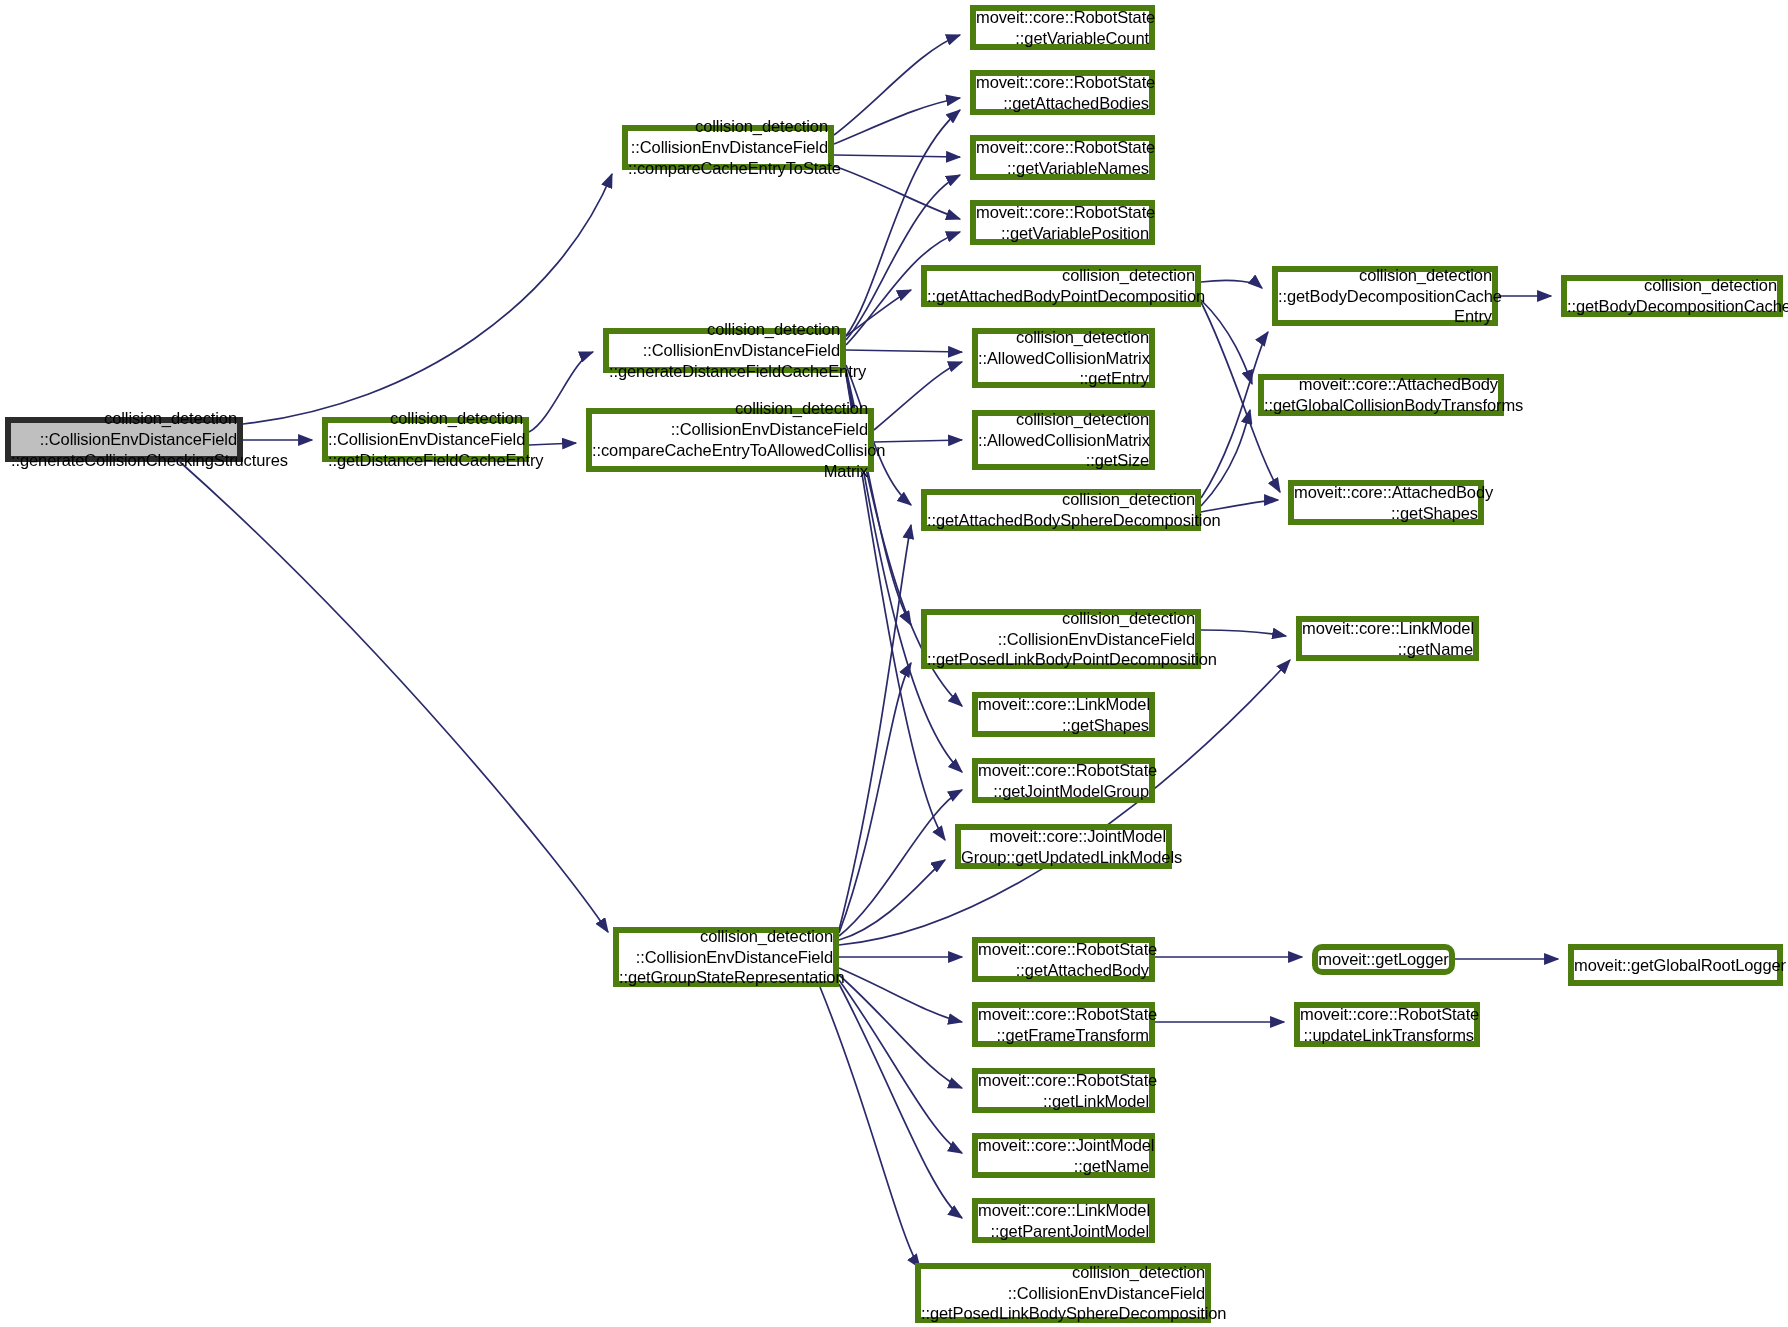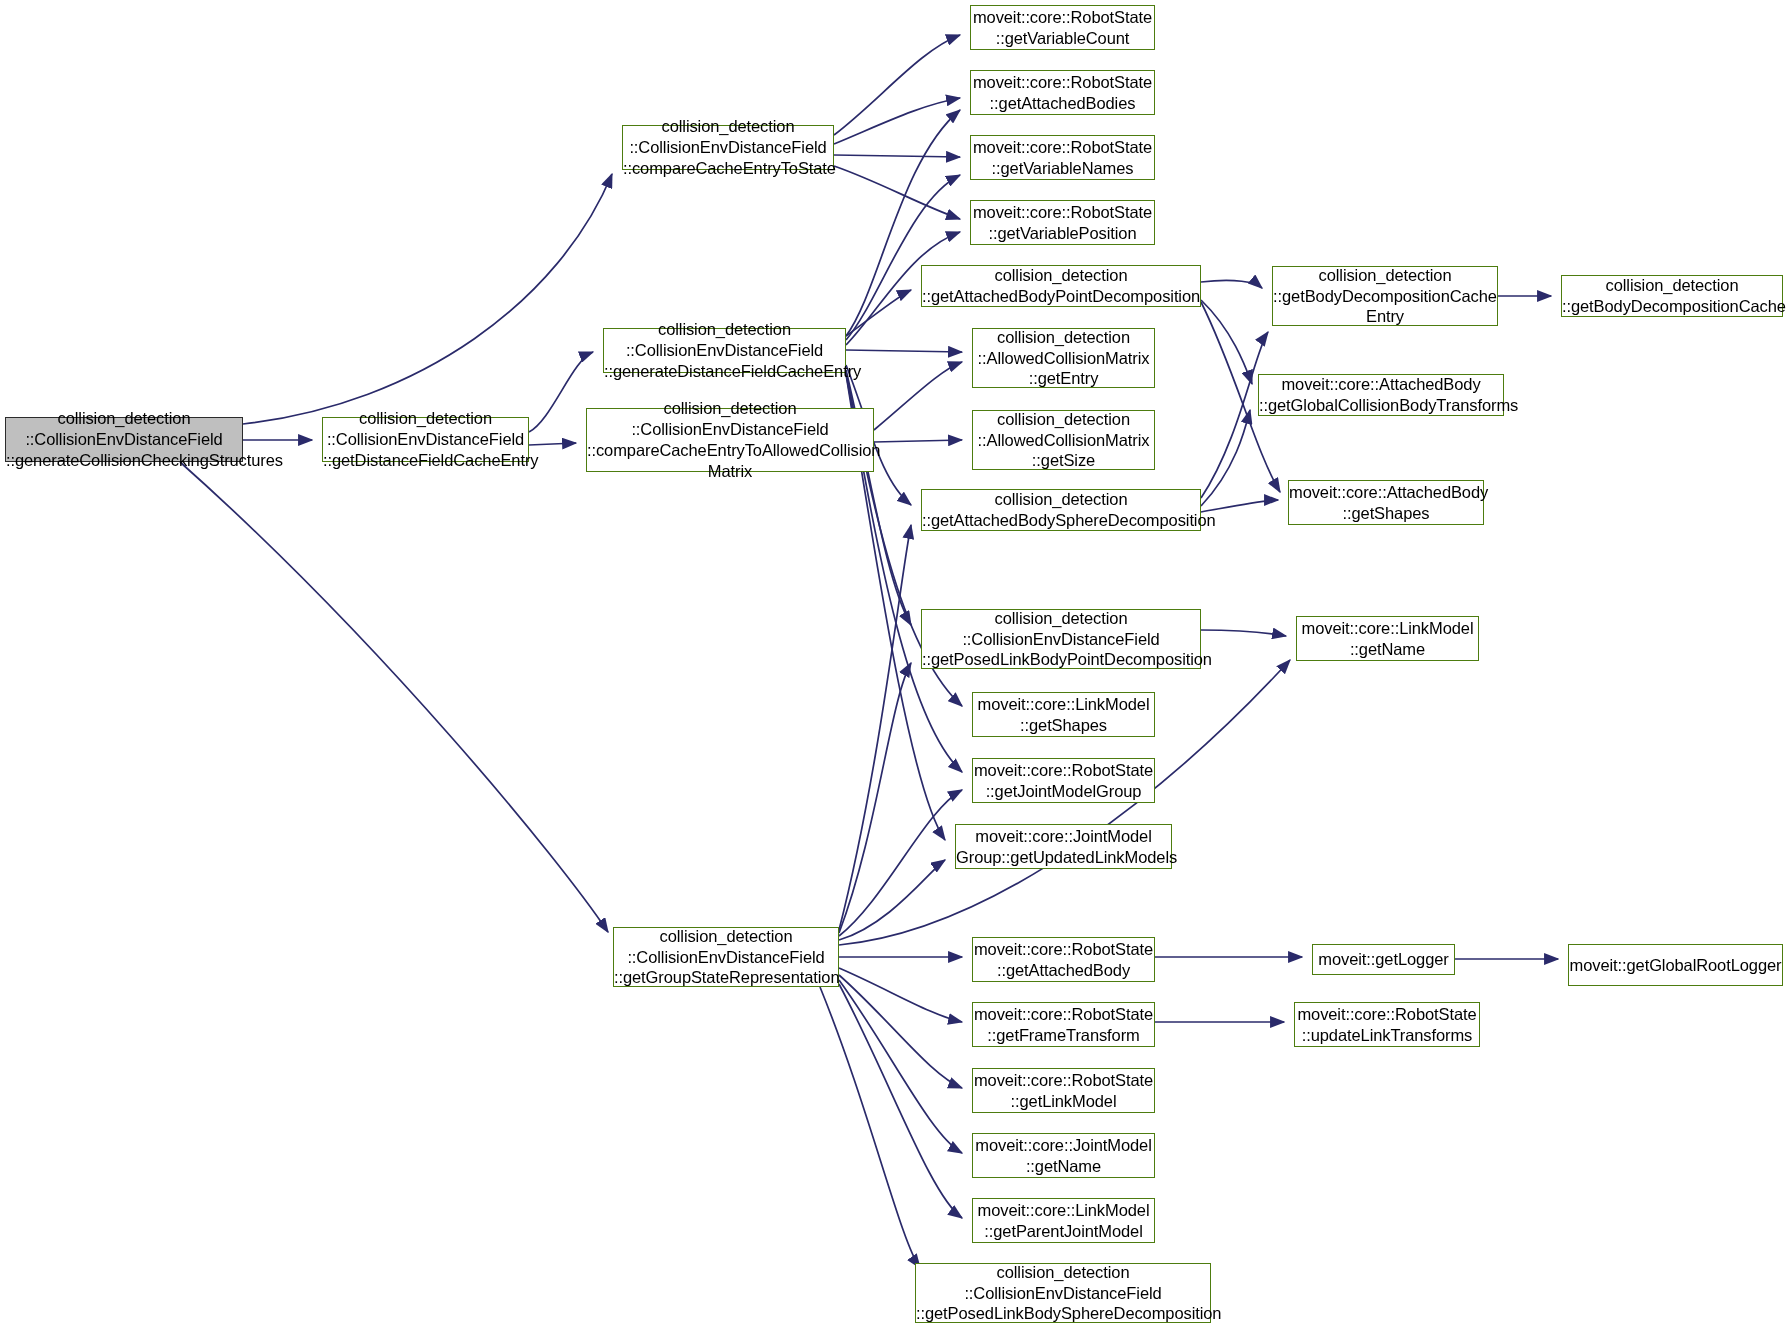--- a/index.html
+++ b/index.html
@@ -1,20 +1,20 @@
 <!DOCTYPE html>
 <html><head>
 <meta charset="utf-8">
 <style>
   html,body{margin:0;padding:0;background:#ffffff;}
   body{font-family:"Liberation Sans","DejaVu Sans",sans-serif;}
   #canvas{position:relative;width:1788px;height:1327px;background:#ffffff;overflow:hidden;}
   svg#edges{position:absolute;left:0;top:0;width:1788px;height:1327px;}
-  .node{position:absolute;box-sizing:border-box;border:1px solid #4d7c0f;background:#ffffff;
-        display:flex;align-items:center;justify-content:center;text-align:center;
+  .node{position:absolute;box-sizing:border-box;border:6px solid #4d7c0f;background:#ffffff;
+        display:flex;align-items:center;justify-content:center;text-align:right;
         font-size:16.5px;line-height:1.27;color:#000000;letter-spacing:-0.1px;}
   .node.root{background:#bfbfbf;border-color:#2b2b2b;}
   .node .lbl{display:block;width:100%;white-space:pre-line;padding:0 4px;}
 </style>
 </head>
 <body>
 
 <div id="canvas">
   <svg id="edges" viewBox="0 0 1788 1327" xmlns="http://www.w3.org/2000/svg">
     <defs>
@@ -190,21 +190,21 @@
       </div>
       <div class="node" style="left: 972px; top: 1198px; width: 183px; height: 45px;">
         <span class="lbl">moveit::core::LinkModel
 ::getParentJointModel</span>
       </div>
       <div class="node" style="left: 915px; top: 1263px; width: 296px; height: 60px;">
         <span class="lbl">collision_detection
 ::CollisionEnvDistanceField
 ::getPosedLinkBodySphereDecomposition</span>
       </div>
-      <div class="node" style="left: 1312px; top: 944px; width: 143px; height: 31px;">
+      <div class="node" style="left: 1312px; top: 944px; width: 143px; height: 31px; border-radius: 10px;">
         <span class="lbl">moveit::getLogger</span>
       </div>
       <div class="node" style="left: 1568px; top: 944px; width: 215px; height: 42px;">
         <span class="lbl">moveit::getGlobalRootLogger</span>
       </div>
       <div class="node" style="left: 1294px; top: 1002px; width: 186px; height: 45px;">
         <span class="lbl">moveit::core::RobotState
 ::updateLinkTransforms</span>
       </div>
     </div>

